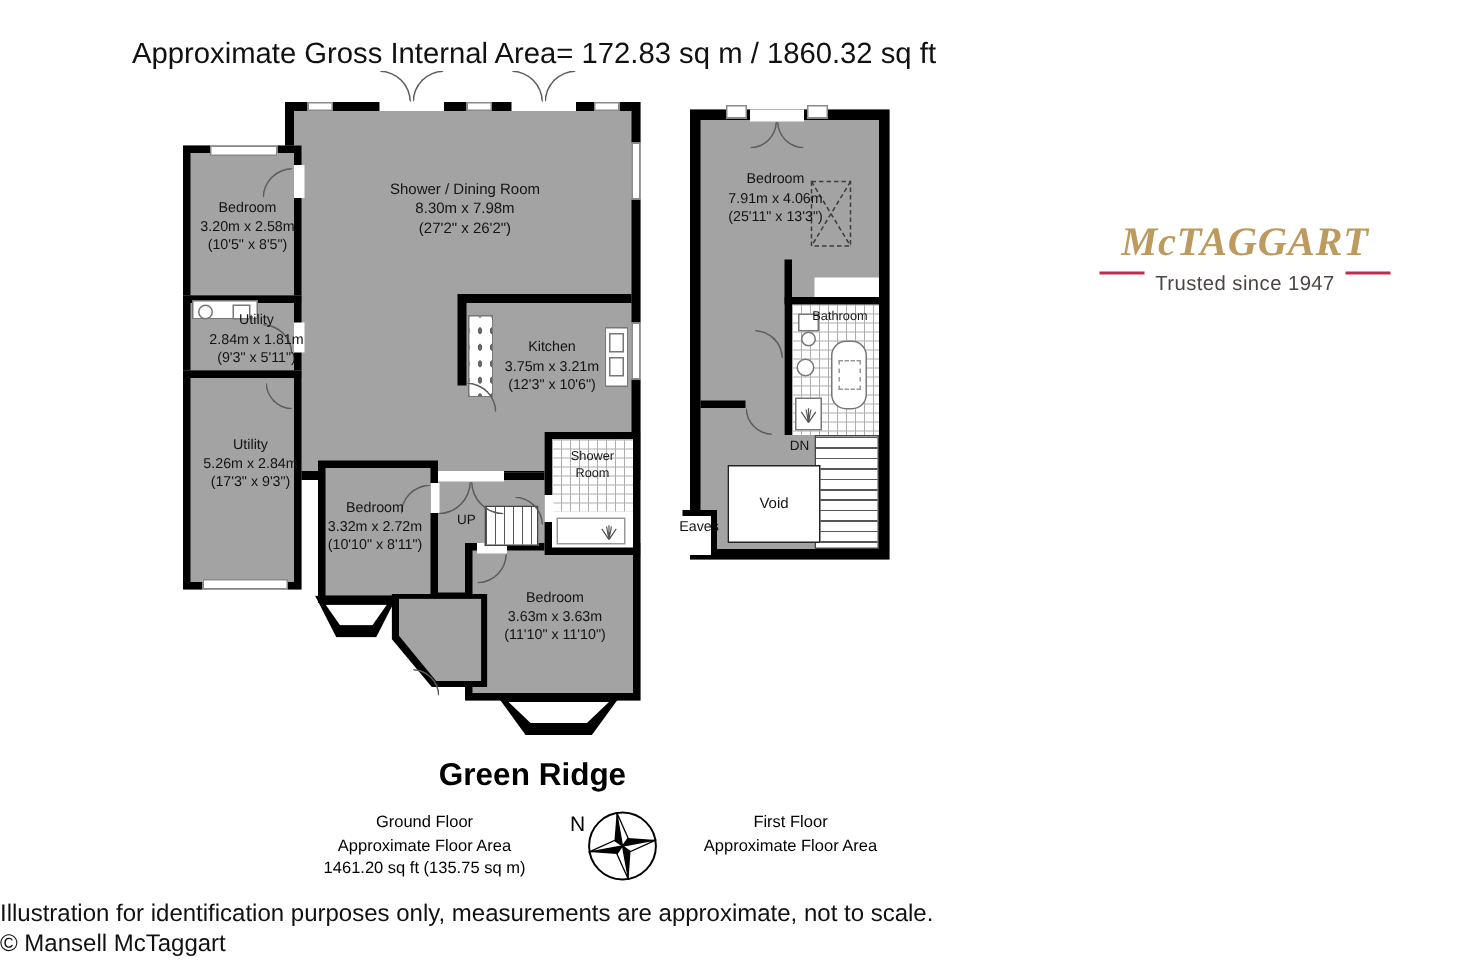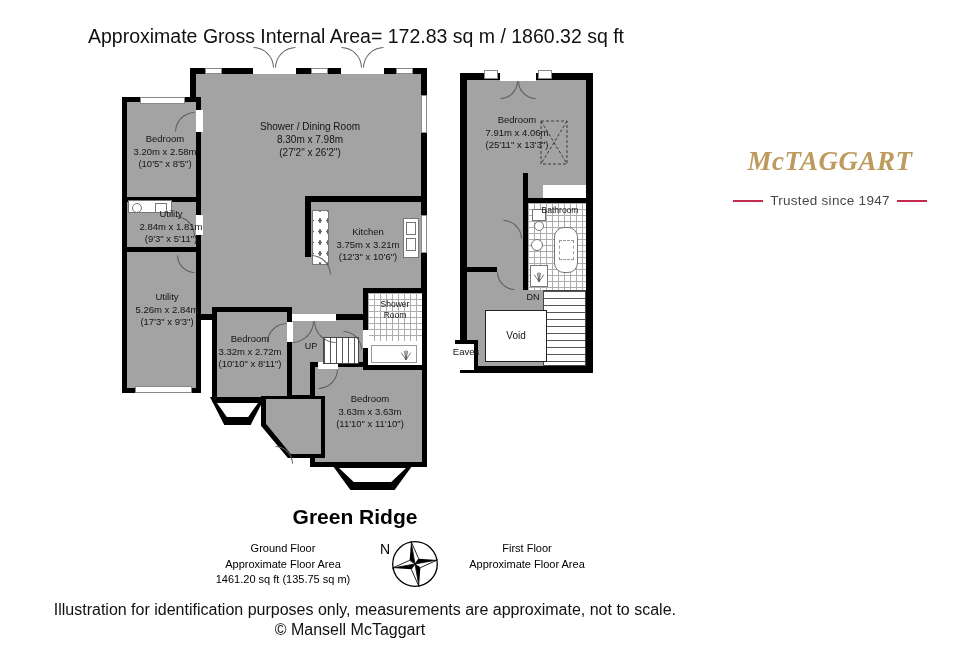--- a/index.html
+++ b/index.html
@@ -23,26 +23,26 @@
             background-image:repeating-linear-gradient(180deg,#555 0,#555 1px,transparent 1px,transparent 7px)}
   .lbl{position:absolute;transform:translate(-50%,-50%);text-align:center;font-size:9.5px;line-height:1.32;
        color:#141414;white-space:nowrap;z-index:6}
   .fixture{position:absolute;background:#fff;border:1px solid #777;box-sizing:border-box;z-index:4}
   .caption{position:absolute;text-align:center;font-size:11px;line-height:1.42;color:#000}
   .bay{position:absolute;z-index:2;background:var(--wall,#000)}
   .bay-inner{position:absolute;background:#fff}
   #title{position:absolute;left:88px;top:25px;font-size:19.5px;color:#111}
   #property-name{position:absolute;left:115px;top:505px;width:480px;text-align:center;
                  font-size:21px;font-weight:bold;color:#000}
-  #disclaimer{position:absolute;left:0;top:601px;width:676px;text-align:right;font-size:16px;color:#111}
-  #copyright{position:absolute;left:0;top:621px;width:700px;text-align:center;font-size:16px;color:#111}
+  #disclaimer{position:absolute;left:0;top:601px;width:676px;text-align:left;font-size:16px;color:#111}
+  #copyright{position:absolute;left:0;top:621px;width:700px;font-size:16px;color:#111}
   #logo{position:absolute;left:720px;top:147px;width:220px;text-align:center}
   .logo-name{font-family:"Liberation Serif",serif;font-style:italic;font-weight:bold;
              font-size:27px;line-height:1.04;letter-spacing:.5px;color:var(--brand-gold,#BD9B5E)}
-  #logo-tagline{margin-top:18px;display:flex;align-items:center;justify-content:center;gap:7px}
+  #logo-tagline{margin-top:6px;display:flex;justify-content:center;gap:7px}
   #logo-tagline .rule{width:30px;height:2px;background:var(--brand-crimson,#C22B4E)}
   #logo-tagline .txt{font-size:13.5px;color:var(--tagline-text,#4B4643);letter-spacing:.3px}
   #ground-plan{position:absolute;left:115px;top:50px;width:320px;height:450px}
   #first-plan{position:absolute;left:455px;top:55px;width:150px;height:335px}
   #compass{position:absolute;left:378px;top:537px;width:64px;height:56px}
   #compass .n{position:absolute;left:2px;top:4px;font-size:14px;color:#000}
   svg{display:block}
 </style>
 </head>
 <body>

